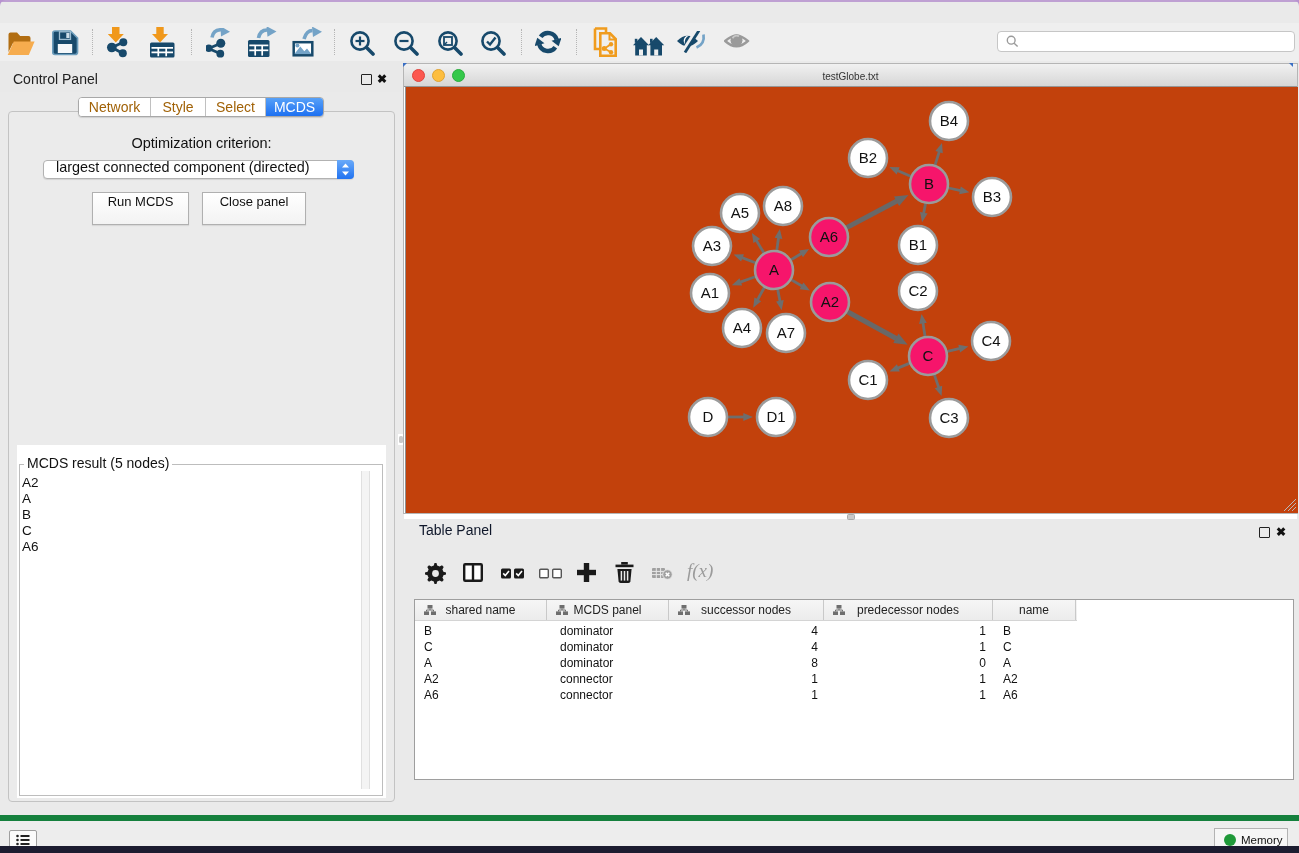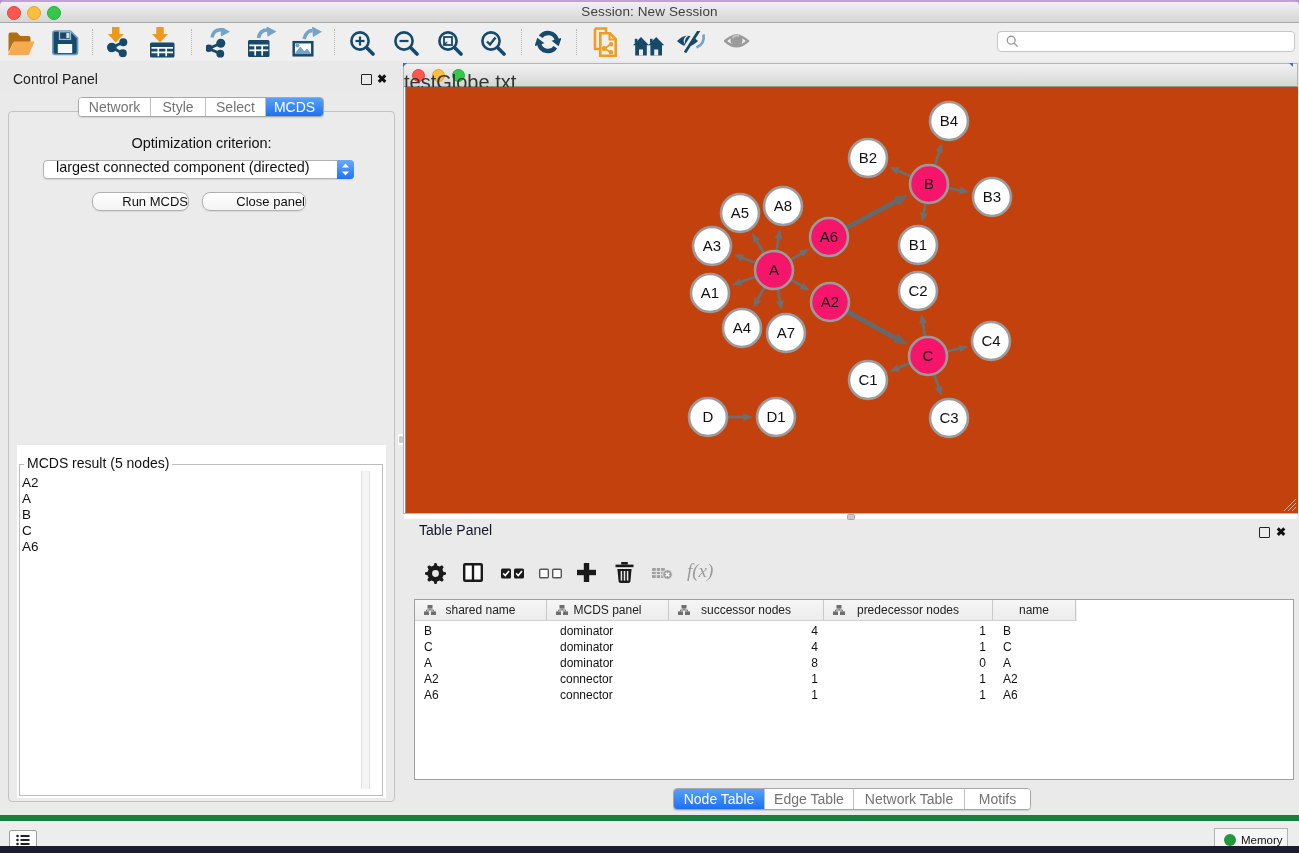--- a/index.html
+++ b/index.html
@@ -14,29 +14,29 @@
 #toolbar{position:absolute;left:0;top:23px;width:1299px;height:38px;background:#efefef}
 .tsep{position:absolute;top:6px;height:26px;width:0;border-left:1px dotted #b5b5b5}
 #searchbox{position:absolute;left:997px;top:8px;width:296px;height:19px;background:#fff;border:1px solid #c6c6c6;border-radius:4px}
 
 #cpHead{position:absolute;left:0;top:61px;width:402px;height:31px;background:#e9e9e9}
 #cpHead .t{position:absolute;left:13px;top:10px;font-size:14px;color:#222}
 .wbtn-sq{position:absolute;width:9px;height:9px;border:1.6px solid #222;border-radius:1px}
 .wbtn-x{position:absolute;font-size:12px;font-weight:bold;color:#111;line-height:10px}
 #cpPanel{position:absolute;left:8px;top:111px;width:387px;height:691px;border:1px solid #c3c3c3;border-radius:4px;background:#ebebeb;box-sizing:border-box}
 .seg{position:absolute;display:flex;background:#fff;border:1px solid #a8a8a8;border-radius:4px;box-shadow:0 1px 1px rgba(0,0,0,.12)}
-.seg .s{font-size:14px;color:#737373;text-align:center;line-height:18px;border-right:1px solid #c0c0c0;background:#fff}
+.seg .s{font-size:14px;color:#a16207;text-align:center;line-height:18px;border-right:1px solid #c0c0c0;background:#fff}
 .seg .s:first-child{border-radius:3px 0 0 3px}
 .seg .s:last-child{border-right:none;border-radius:0 3px 3px 0}
 .seg .sel{background:linear-gradient(#57a1f8,#1d70f1);color:#fff}
 #optlabel{position:absolute;left:8px;top:135px;width:387px;text-align:center;font-size:14.5px;color:#111}
 #combo{position:absolute;left:43px;top:160px;width:311px;height:19px;box-sizing:border-box;background:#fff;border:1px solid #b2b2b2;border-radius:4px;box-shadow:0 1px 1px rgba(0,0,0,.1)}
 #combo .txt{position:absolute;left:12px;top:-2px;font-size:14.4px;color:#111}
 #combo .step{position:absolute;right:-1px;top:-1px;width:17px;height:19px;background:linear-gradient(#6aaaf9,#2173f1);border-radius:0 4px 4px 0}
-.btn{position:absolute;height:19px;box-sizing:border-box;background:linear-gradient(#ffffff,#f3f3f3);border:1px solid #b0b0b0;border-radius:8px;font-size:13px;color:#111;text-align:right;line-height:17px;box-shadow:0 1px 1px rgba(0,0,0,.08)}
+.btn{position:absolute;height:33px;box-sizing:border-box;background:linear-gradient(#ffffff,#f3f3f3);border:1px solid #b0b0b0;border-radius:0;font-size:13px;color:#111;text-align:center;line-height:17px;box-shadow:0 1px 1px rgba(0,0,0,.08)}
 #mcdsbox{position:absolute;left:17px;top:445px;width:369px;height:353px;background:#fff}
 #mcdsborder{position:absolute;left:2px;top:19px;right:3px;bottom:2px;border:1px solid #bdbdbd}
 #mcdstitle{position:absolute;left:7px;top:10px;background:#fff;padding:0 3px;font-size:14px;color:#111}
 #mcdslist{position:absolute;left:5px;top:30px;width:338px;font-size:13.5px;color:#111;line-height:16px}
 #mcdsscroll{position:absolute;right:16px;top:26px;width:7px;height:318px;background:#f4f4f4;border-left:1px solid #e0e0e0;border-right:1px solid #e0e0e0}
 
 #netwin{position:absolute;left:403px;top:63px;width:895px;height:451px;border:1px solid #b5b5b5;background:#fff;box-sizing:border-box}
 .bluecorn{position:absolute;width:0;height:0;z-index:5}
 #nettitle{position:absolute;left:0;top:0;width:100%;height:22px;background:linear-gradient(#f1f1f1,#d6d6d6);border-bottom:1px solid #969696}
 #netcanvas{position:absolute;left:1px;top:23px;width:893px;height:426px;background:#c2410c;border-left:1px solid #8f8f8f;box-sizing:border-box}
@@ -57,26 +57,20 @@
 #membtn{position:absolute;left:1214px;top:7px;width:74px;height:23px;background:#f6f6f6;border:1px solid #b3b3b3;box-sizing:border-box}
 #membtn .dot{position:absolute;left:9px;top:5px;width:12px;height:12px;border-radius:50%;background:#1f9939}
 #membtn .t{position:absolute;left:26px;top:5px;font-size:11.5px;color:#111}
 #dock{position:absolute;left:0;top:846px;width:1299px;height:7px;background:#1c1c30}
 .grip line{stroke:#b9b9b9;stroke-width:1}
 </style>
 </head>
 <body>
 <div id="app">
 <div id="win">
-  <div id="titlebar">
-    <div class="tl" style="left:7px;background:#fc5850;border:0.5px solid #e0443e"></div>
-    <div class="tl" style="left:27px;background:#fdbe40;border:0.5px solid #e0a333"></div>
-    <div class="tl" style="left:47px;background:#34c84a;border:0.5px solid #2aad3e"></div>
-    <div id="title">Session: New Session</div>
-  </div>
   <div id="toolbar">
     <svg style="position:absolute;left:7px;top:8px" width="29" height="25" viewBox="0 0 29 25">
           <path d="M1.5 21 L1.5 3.5 Q1.5 1.5 3.5 1.5 L10 1.5 L13.2 5 L21.5 5 Q23.5 5 23.5 7 L23.5 12 L6 12 Z" fill="#b26e12"></path>
           <path d="M6.8 10.5 L27.6 10.5 L21.8 24 L0.7 24 Z" fill="#f6ac4e"></path>
         </svg>
         <svg style="position:absolute;left:52px;top:7px" width="27" height="26" viewBox="0 0 27 26">
           <path d="M3 1 H18.5 L25.5 8 V22 Q25.5 24.5 23 24.5 H3 Q0.8 24.5 0.8 22.3 V3.2 Q0.8 1 3 1 Z" fill="#17496b" stroke="#6b9cbb" stroke-width="1.7"></path>
           <rect x="7.5" y="1.8" width="11" height="7.6" fill="#17496b" stroke="#9dbdd2" stroke-width="1.3"></rect>
           <rect x="14.3" y="3" width="3.2" height="5" fill="#cddee9"></rect>
           <rect x="5.8" y="14" width="14.4" height="9" fill="#f4f7f9"></rect>
@@ -228,21 +222,21 @@
   </div>
 
   <div class="abs" style="left:404px;top:514px;width:893px;height:5px;background:#fff"></div>
   <div class="bluecorn" style="left:403px;top:63px;border-top:4px solid #3a6fc4;border-right:4px solid transparent"></div>
   <div class="bluecorn" style="left:1289px;top:63px;border-top:4px solid #3a6fc4;border-left:4px solid transparent"></div>
   <div id="netwin">
     <div id="nettitle">
       <div class="tl" style="left:8px;top:5px;width:11px;height:11px;background:#fc5850;border:0.5px solid #e0443e"></div>
       <div class="tl" style="left:28px;top:5px;width:11px;height:11px;background:#fdbe40;border:0.5px solid #e0a333"></div>
       <div class="tl" style="left:48px;top:5px;width:11px;height:11px;background:#34c84a;border:0.5px solid #2aad3e"></div>
-      <div style="position:absolute;top:7px;left:0;width:100%;text-align:left;font-size:20px;color:#333">testGlobe.txt</div>
+      <div style="position:absolute;top:7px;left:0;width:100%;text-align:center;font-size:10px;color:#333">testGlobe.txt</div>
     </div>
     <div id="netcanvas">
       <svg width="892" height="426" viewBox="0 0 892 426" style="position:absolute;left:0;top:0" font-family="Liberation Sans, sans-serif">
             <line x1="357.8" y1="165.8" x2="349.7" y2="152.4" stroke="#6e6e6e" stroke-width="2.8"></line>
             <polygon points="345.9,145.9 354.1,152.1 347.4,156.1" fill="#6e6e6e"></polygon>
             <line x1="370.8" y1="163.2" x2="372.7" y2="149.4" stroke="#6e6e6e" stroke-width="2.8"></line>
             <polygon points="373.8,142.0 376.3,151.9 368.6,150.8" fill="#6e6e6e"></polygon>
             <line x1="349.3" y1="175.8" x2="334.6" y2="170.1" stroke="#6e6e6e" stroke-width="2.8"></line>
             <polygon points="327.6,167.4 337.9,167.2 335.1,174.4" fill="#6e6e6e"></polygon>
             <line x1="349.2" y1="189.8" x2="332.9" y2="195.6" stroke="#6e6e6e" stroke-width="2.8"></line>
@@ -440,26 +434,20 @@
         <div class="trow" style="left:145px;top:71px">connector</div>
         <div class="trow" style="left:303px;top:71px;width:100px;text-align:right">1</div>
         <div class="trow" style="left:471px;top:71px;width:100px;text-align:right">1</div>
         <div class="trow" style="left:588px;top:71px">A2</div>
         <div class="trow" style="left:9px;top:87px">A6</div>
         <div class="trow" style="left:145px;top:87px">connector</div>
         <div class="trow" style="left:303px;top:87px;width:100px;text-align:right">1</div>
         <div class="trow" style="left:471px;top:87px;width:100px;text-align:right">1</div>
         <div class="trow" style="left:588px;top:87px">A6</div>
   </div>
-  <div class="seg" id="tabs2">
-    <div class="s sel" style="width:90px;line-height:20px">Node Table</div>
-    <div class="s" style="width:88px;line-height:20px">Edge Table</div>
-    <div class="s" style="width:110px;line-height:20px">Network Table</div>
-    <div class="s" style="width:65px;line-height:20px">Motifs</div>
-  </div>
 
   <div id="statusbar">
     <div id="hambtn">
           <svg width="14" height="12" style="position:absolute;left:6px;top:3px" viewBox="0 0 14 12">
             <circle cx="1.5" cy="2" r="1.3" fill="#222"></circle>
             <circle cx="1.5" cy="6" r="1.3" fill="#222"></circle>
             <circle cx="1.5" cy="10" r="1.3" fill="#222"></circle>
             <rect x="4.5" y="1" width="9" height="2" fill="#222"></rect>
             <rect x="4.5" y="5" width="9" height="2" fill="#222"></rect>
             <rect x="4.5" y="9" width="9" height="2" fill="#222"></rect>

